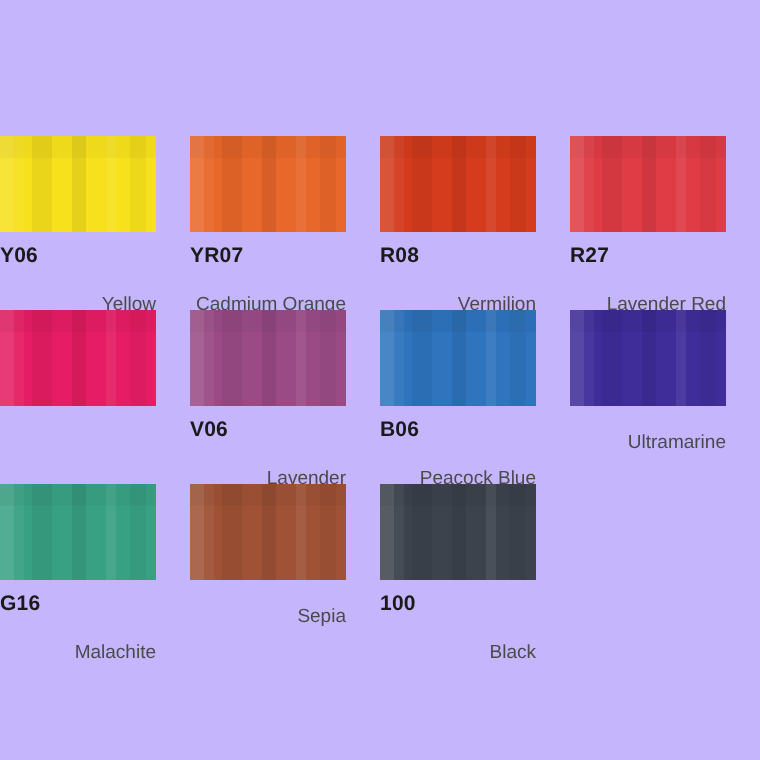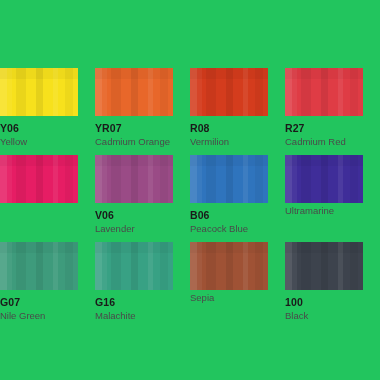--- a/index.html
+++ b/index.html
@@ -14,21 +14,21 @@
     -webkit-font-smoothing: antialiased;
     overflow: hidden;
   }
 
   #swatch-chart {
     position: relative;
     width: 380px;
     height: 380px;
     box-sizing: border-box;
     padding: 68px 0 0 0;
-    background: #22c55e;
+    background: #c4b5fd;
   }
 
   .swatch-grid {
     display: grid;
     grid-template-columns: repeat(4, 95px);
     grid-template-rows: repeat(3, 87px);
     width: 380px;
   }
 
   .swatch-cell {
@@ -68,26 +68,27 @@
   .swatch-code {
     margin-top: 6px;
     font-size: 10.5px;
     font-weight: bold;
     color: #1a1a1a;
     letter-spacing: 0.1px;
     line-height: 12px;
   }
 
   .swatch-name {
-    margin-top: 2px;
+    margin-top: 13px;
     font-size: 9.5px;
     font-weight: normal;
     color: #4a4a4a;
     line-height: 11px;
     white-space: nowrap;
+    text-align: right;
   }
 </style>
 </head>
 <body>
 
 <div id="swatch-chart">
   <div class="swatch-grid">
 
     <div class="swatch-cell">
       <div class="swatch-color" style="background-color: rgb(247, 225, 28);">
@@ -143,21 +144,21 @@
             <i class="b1"></i>
             <i class="b2"></i>
             <i class="b3"></i>
             <i class="b4"></i>
             <i class="b5"></i>
             <i class="b6"></i>
             <i class="b7"></i>
           </span>
       </div>
       <div class="swatch-code">R27</div>
-      <div class="swatch-name">Cadmium Red</div>
+      <div class="swatch-name">Lavender Red</div>
     </div>
 
     <div class="swatch-cell">
       <div class="swatch-color" style="background-color: rgb(230, 29, 100);">
         <span class="bands">
             <i class="b1"></i>
             <i class="b2"></i>
             <i class="b3"></i>
             <i class="b4"></i>
             <i class="b5"></i>
@@ -207,35 +208,20 @@
             <i class="b3"></i>
             <i class="b4"></i>
             <i class="b5"></i>
             <i class="b6"></i>
             <i class="b7"></i>
           </span>
       </div>
       <div class="swatch-name">Ultramarine</div>
     </div>
 
-    <div class="swatch-cell">
-      <div class="swatch-color" style="background-color: rgb(62, 155, 124);">
-        <span class="bands">
-            <i class="b1"></i>
-            <i class="b2"></i>
-            <i class="b3"></i>
-            <i class="b4"></i>
-            <i class="b5"></i>
-            <i class="b6"></i>
-            <i class="b7"></i>
-          </span>
-      </div>
-      <div class="swatch-code">G07</div>
-      <div class="swatch-name">Nile Green</div>
-    </div>
 
     <div class="swatch-cell">
       <div class="swatch-color" style="background-color: rgb(56, 161, 132);">
         <span class="bands">
             <i class="b1"></i>
             <i class="b2"></i>
             <i class="b3"></i>
             <i class="b4"></i>
             <i class="b5"></i>
             <i class="b6"></i>

